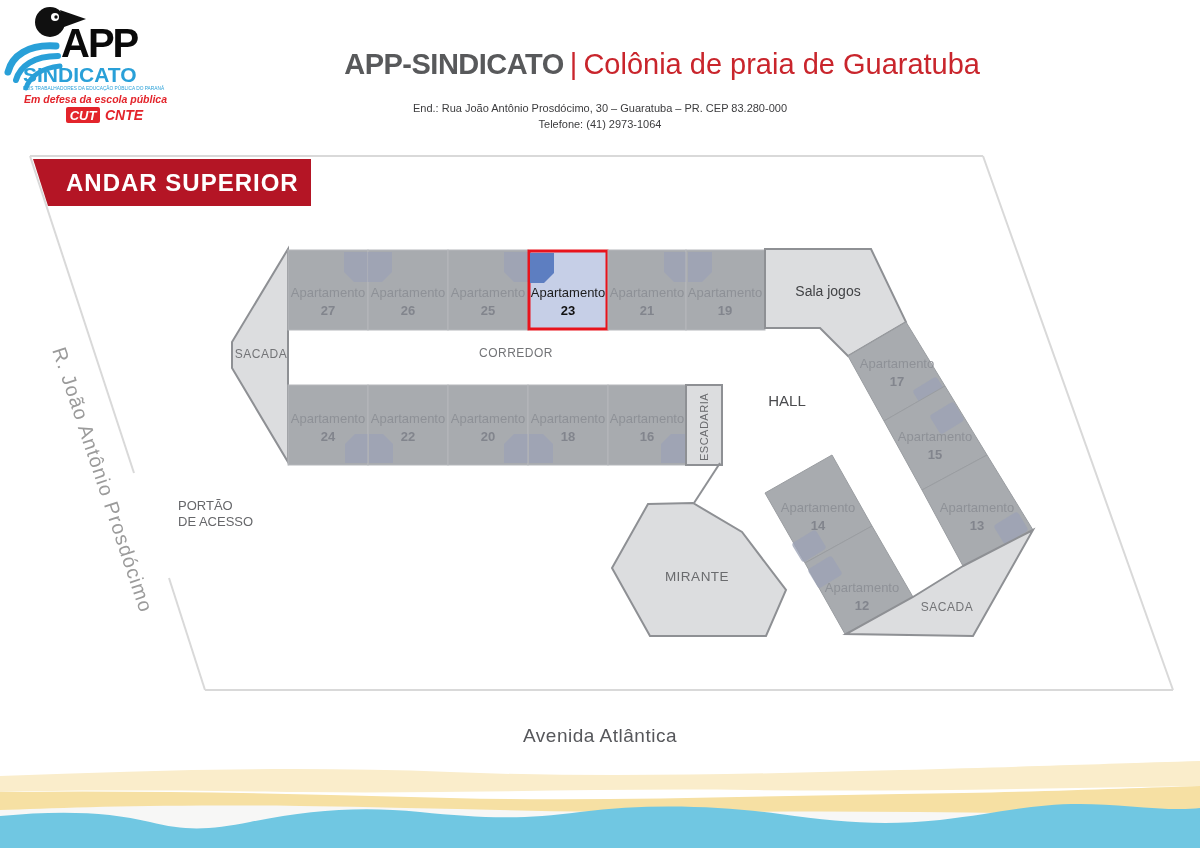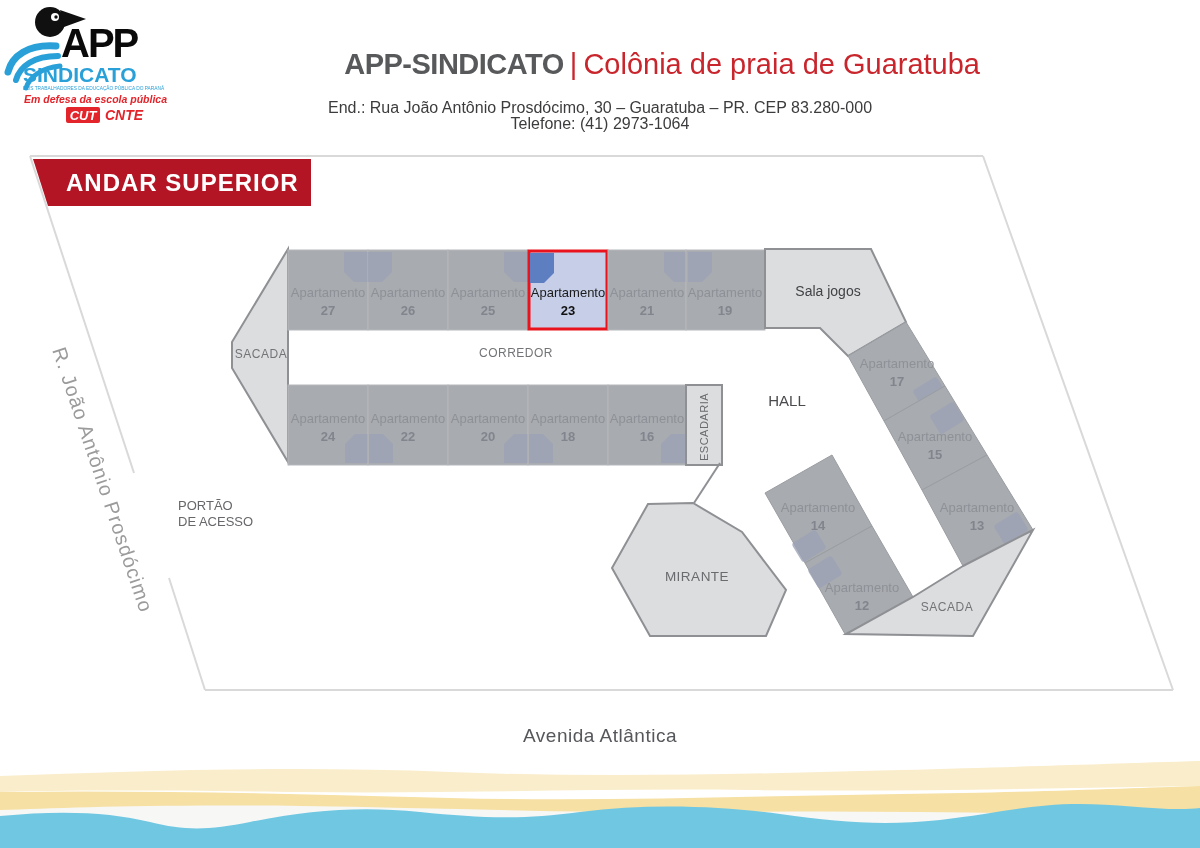--- a/index.html
+++ b/index.html
@@ -4,21 +4,21 @@
 <style>
   html,body{margin:0;padding:0;background:#fff;}
   .page{position:relative;width:1200px;height:848px;background:#ffffff;overflow:hidden;
         font-family:"Liberation Sans",sans-serif;}
   .page svg{position:absolute;left:0;top:0;}
   .hdr{position:absolute;left:0;top:48px;width:980px;text-align:right;z-index:5;}
   .hdr .t-dark{font-size:29px;font-weight:bold;color:#58595b;letter-spacing:-0.5px;}
   .hdr .t-sep{font-size:29px;font-weight:400;color:#c9252c;padding:0 6px;}
   .hdr .t-red{font-size:29px;font-weight:400;color:#c9252c;}
   .addr{position:absolute;left:0;top:100px;width:1200px;text-align:center;z-index:5;
-        font-size:16px;color:#3c3c3e;line-height:16px;}
+        font-size:11px;color:#3c3c3e;line-height:16px;}
   .logo{position:absolute;left:998px;top:24px;z-index:6;}
   
   text{font-family:"Liberation Sans",sans-serif;}
   .apt-w{font-size:13px;fill:#8e9197;}
   .apt-n{font-size:13px;font-weight:bold;fill:#82858d;}
   .apt-w.sel{fill:#1c1c1c;}
   .apt-n.sel{fill:#111;}
   .area-lbl{font-size:12px;fill:#737477;letter-spacing:.5px;}
   .room{fill:#dcdddf;stroke:#8e9094;stroke-width:2;}
   .cell{fill:#a8abaf;stroke:#b5b7bb;stroke-width:1;}

